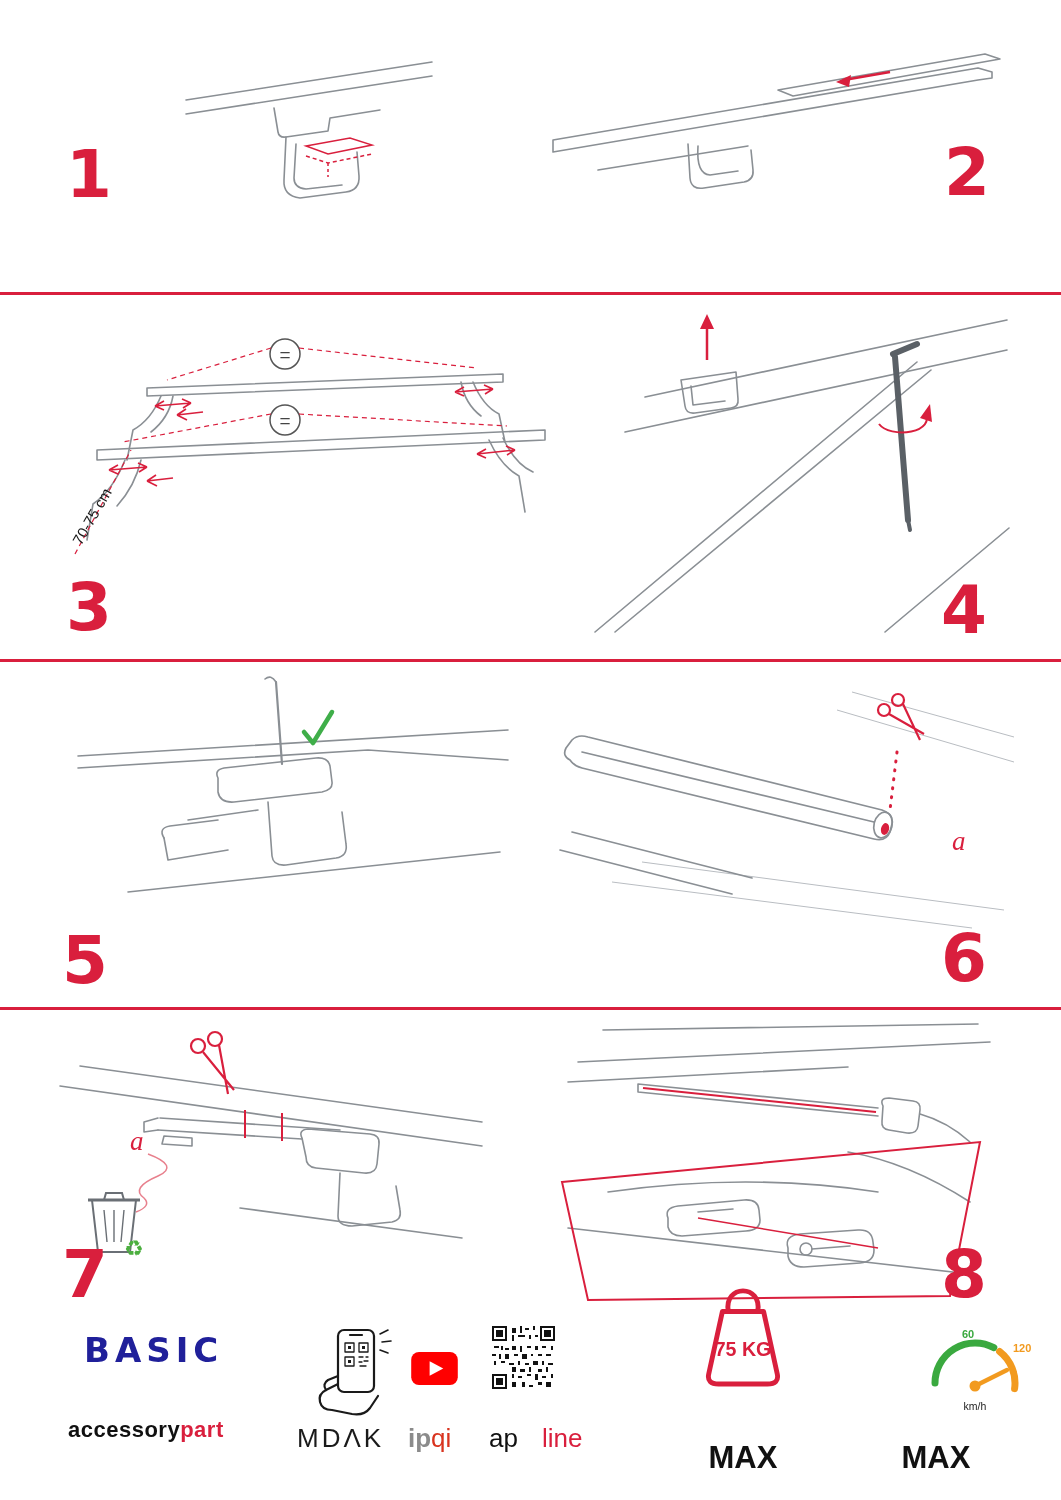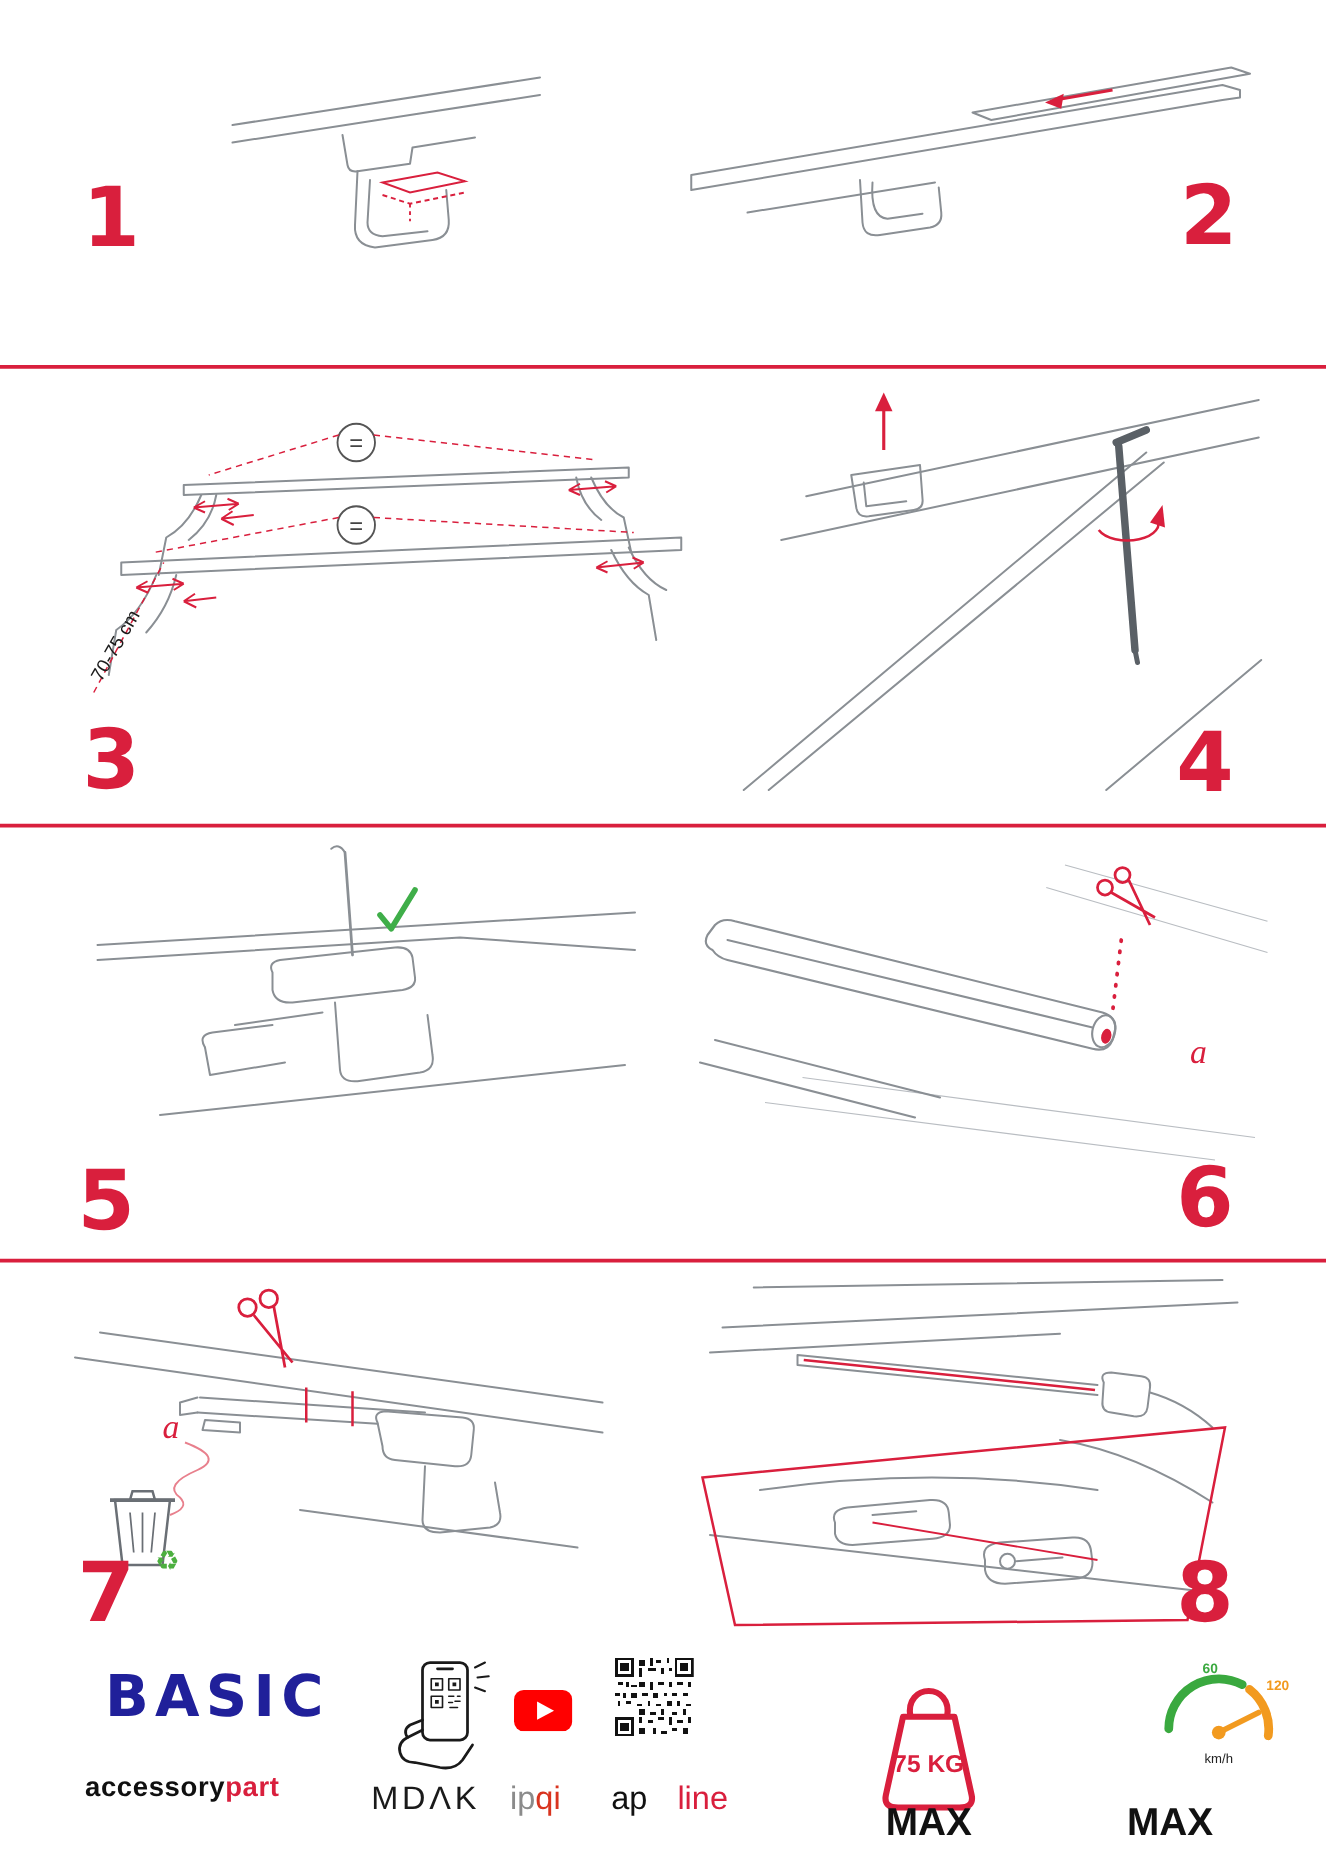--- a/index.html
+++ b/index.html
@@ -28,38 +28,38 @@
   #il8{left:548px;top:1022px;width:465px;height:282px}
 
   #n1{left:66px;top:142px} #n2{left:944px;top:140px}
   #n3{left:66px;top:575px} #n4{left:941px;top:578px}
   #n5{left:62px;top:928px} #n6{left:941px;top:926px}
   #n7{left:62px;top:1242px} #n8{left:941px;top:1242px}
 
   #d1{top:292px} #d2{top:659px} #d3{top:1007px}
 
   
-  .logo-basic { position:absolute; left:84px; top:1330px; font-size:46px; font-weight:700;
+  .logo-basic { position:absolute; left:84px; top:1330px; font-size:34px; font-weight:700;
                 letter-spacing:5px; color:#20209a; font-family:"DejaVu Sans", sans-serif; }
   .brand-line { position:absolute; left:68px; top:1417px; font-size:22px; font-weight:700; letter-spacing:.5px; }
   .brand-line .blk { color:#101010; } .brand-line .red { color:#d91f3d; }
 
   #phoneqr { position:absolute; left:308px; top:1326px; width:86px; height:92px; }
   .mdak { position:absolute; left:297px; top:1423px; font-size:26px; font-weight:400;
           letter-spacing:3px; color:#1a1a1a; }
 
   #yticon { position:absolute; left:411px; top:1352px; width:47px; height:33px; }
   .ipqi { position:absolute; left:408px; top:1423px; font-size:26px; font-weight:400; }
-  .ipqi .gry { color:#8b8b8b; } .ipqi .red { color:#d9341f; }
+  .ipqi .gry { color:#8b8b8b;font-weight:bold; } .ipqi .red { color:#d9341f; }
 
   #qrcode { position:absolute; left:492px; top:1326px; width:63px; height:63px; }
   .apline { position:absolute; left:489px; top:1423px; font-size:26px; }
   .apline .blk { color:#111; } .apline .red { color:#d91f3d;margin-left:24px; }
 
-  #weighticon { position:absolute; left:692px; top:1338px; width:102px; height:116px; }
+  #weighticon { position:absolute; left:692px; top:1276px; width:102px; height:116px; }
   #weightmax  { position:absolute; left:680px; top:1440px; width:126px; text-align:center;
                 font-size:31px; font-weight:700; color:#111; }
   #speedicon  { position:absolute; left:920px; top:1326px; width:112px; height:100px; }
   #speedmax   { position:absolute; left:880px; top:1440px; width:112px; text-align:center;
                 font-size:31px; font-weight:700; color:#111; }
 </style>
 </head>
 <body>
 
 <div id="sheet">

